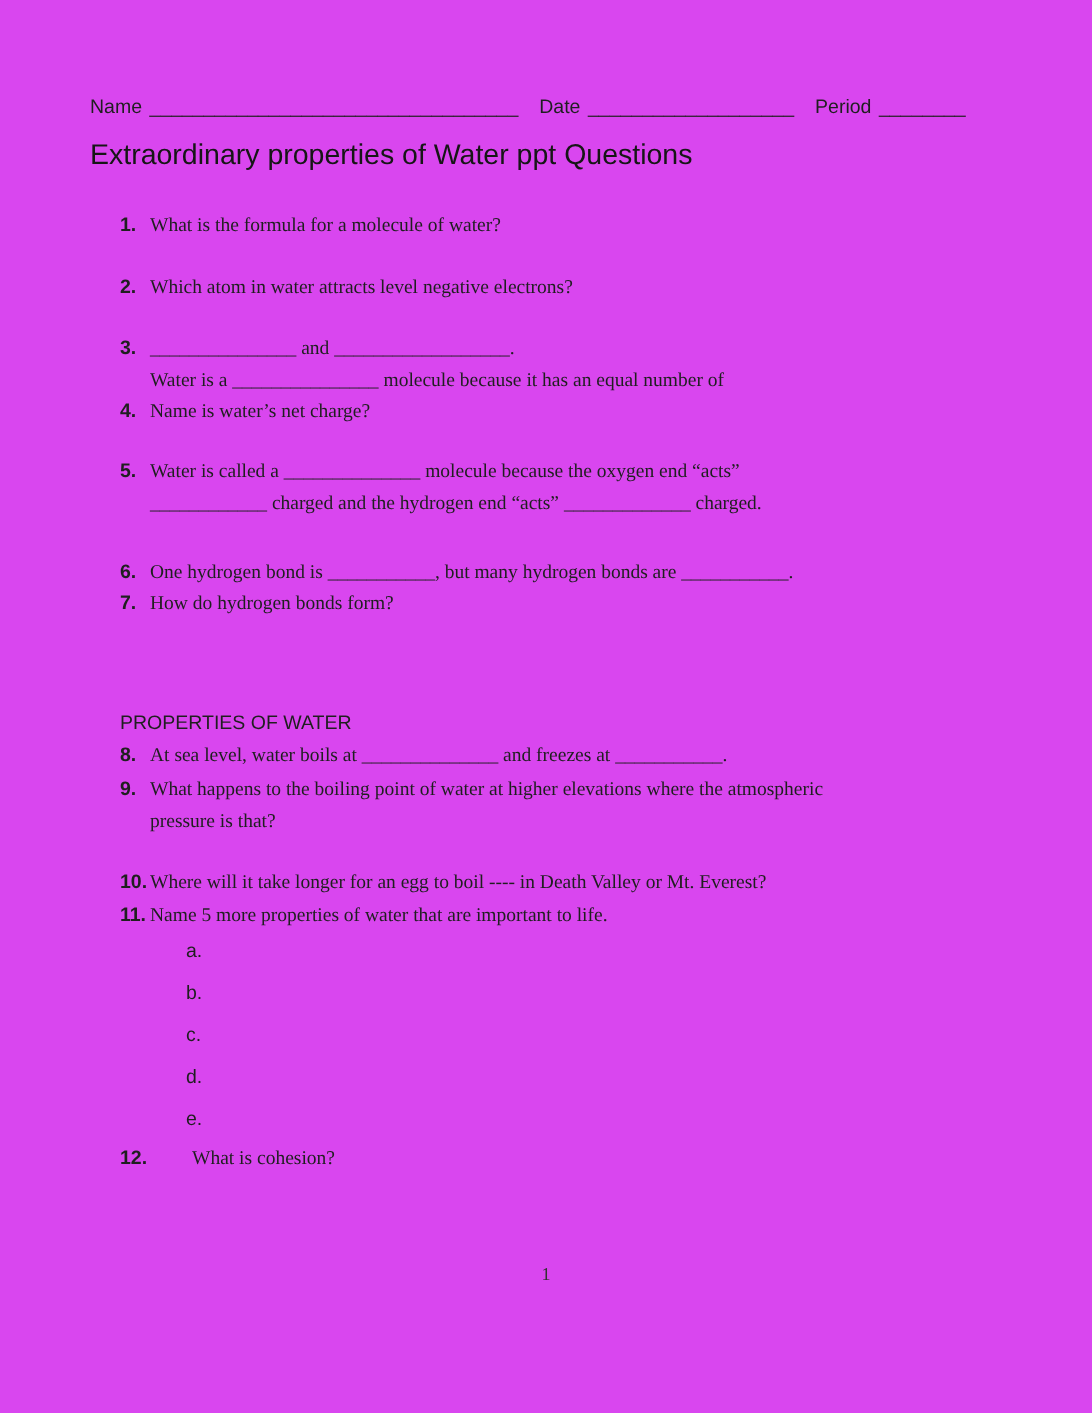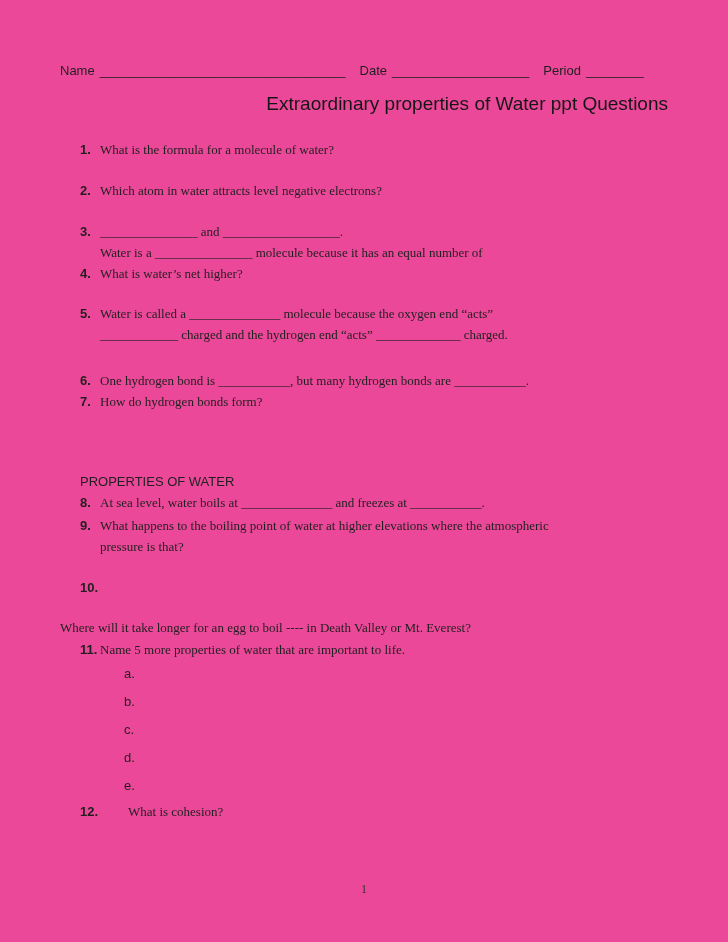--- a/index.html
+++ b/index.html
@@ -1,37 +1,37 @@
 <!DOCTYPE html>
 <html><head>
 <meta charset="utf-8">
 <style>
   html, body { margin: 0; padding: 0; background: #ffffff; }
   .page {
     position: relative;
     width: 728px;
     height: 942px;
     margin: 0 auto;
-    background: #ec4899;
+    background: #d946ef;
     box-sizing: border-box;
     padding: 60px 60px 0 60px;
     font-family: "Liberation Sans", sans-serif;
     font-size: 13px;
     line-height: 21px;
     color: #1f1f1f;
   }
   .hrow { white-space: nowrap; }
   .hrow .lbl { }
   .hrow .blank { margin-left: 5px; letter-spacing: 0; }
   .hrow .lbl2 { margin-left: 14px; }
   .title {
     margin-top: 10px;
     font-size: 19px;
     line-height: 26px;
-    text-align: right;
+    text-align: left;
     color: #161616;
   }
   .q { display: flex; }
   .q .num {
     flex: 0 0 40px;
     box-sizing: border-box;
     padding-left: 20px;
     font-weight: bold;
   }
   .q .body { flex: 1; font-family: Liberation Serif, serif; }
@@ -42,21 +42,21 @@
   .mt-q5  { margin-top: 19px; }
   .mt-q6  { margin-top: 25px; }
   .mt-q7  { margin-top: 0; }
   .heading {
     margin-top: 59px;
     padding-left: 20px;
     font-weight: normal;
   }
   .mt-q8  { margin-top: 0; }
   .mt-q9  { margin-top: 2px; }
-  .mt-q10 { margin-top: 20px; flex-direction: column; }
+  .mt-q10 { margin-top: 20px; }
   .mt-q11 { margin-top: 1px; }
   .sub { margin-left: 64px; }
   .mt-suba { margin-top: 3px; }
   .mt-sub  { margin-top: 7px; }
   .mt-q12 { margin-top: 5px; gap: 28px; }
   .pageno {
     margin-top: 57px;
     text-align: center;
     font-family: "Liberation Serif", serif;
     font-size: 12px;
@@ -87,21 +87,21 @@
   <div class="q mt-q3">
     <span class="num">3.</span>
     <div class="body">
       <div>_______________ and __________________.</div>
       <div>Water is a _______________ molecule because it has an equal number of</div>
     </div>
   </div>
 
   <div class="q mt-q4">
     <span class="num">4.</span>
-    <div class="body">What is water’s net higher?</div>
+    <div class="body">Name is water’s net charge?</div>
   </div>
 
   <div class="q mt-q5">
     <span class="num">5.</span>
     <div class="body">
       <div>Water is called a ______________ molecule because the oxygen end “acts”</div>
       <div>____________ charged and the hydrogen end “acts” _____________ charged.</div>
     </div>
   </div>
 

